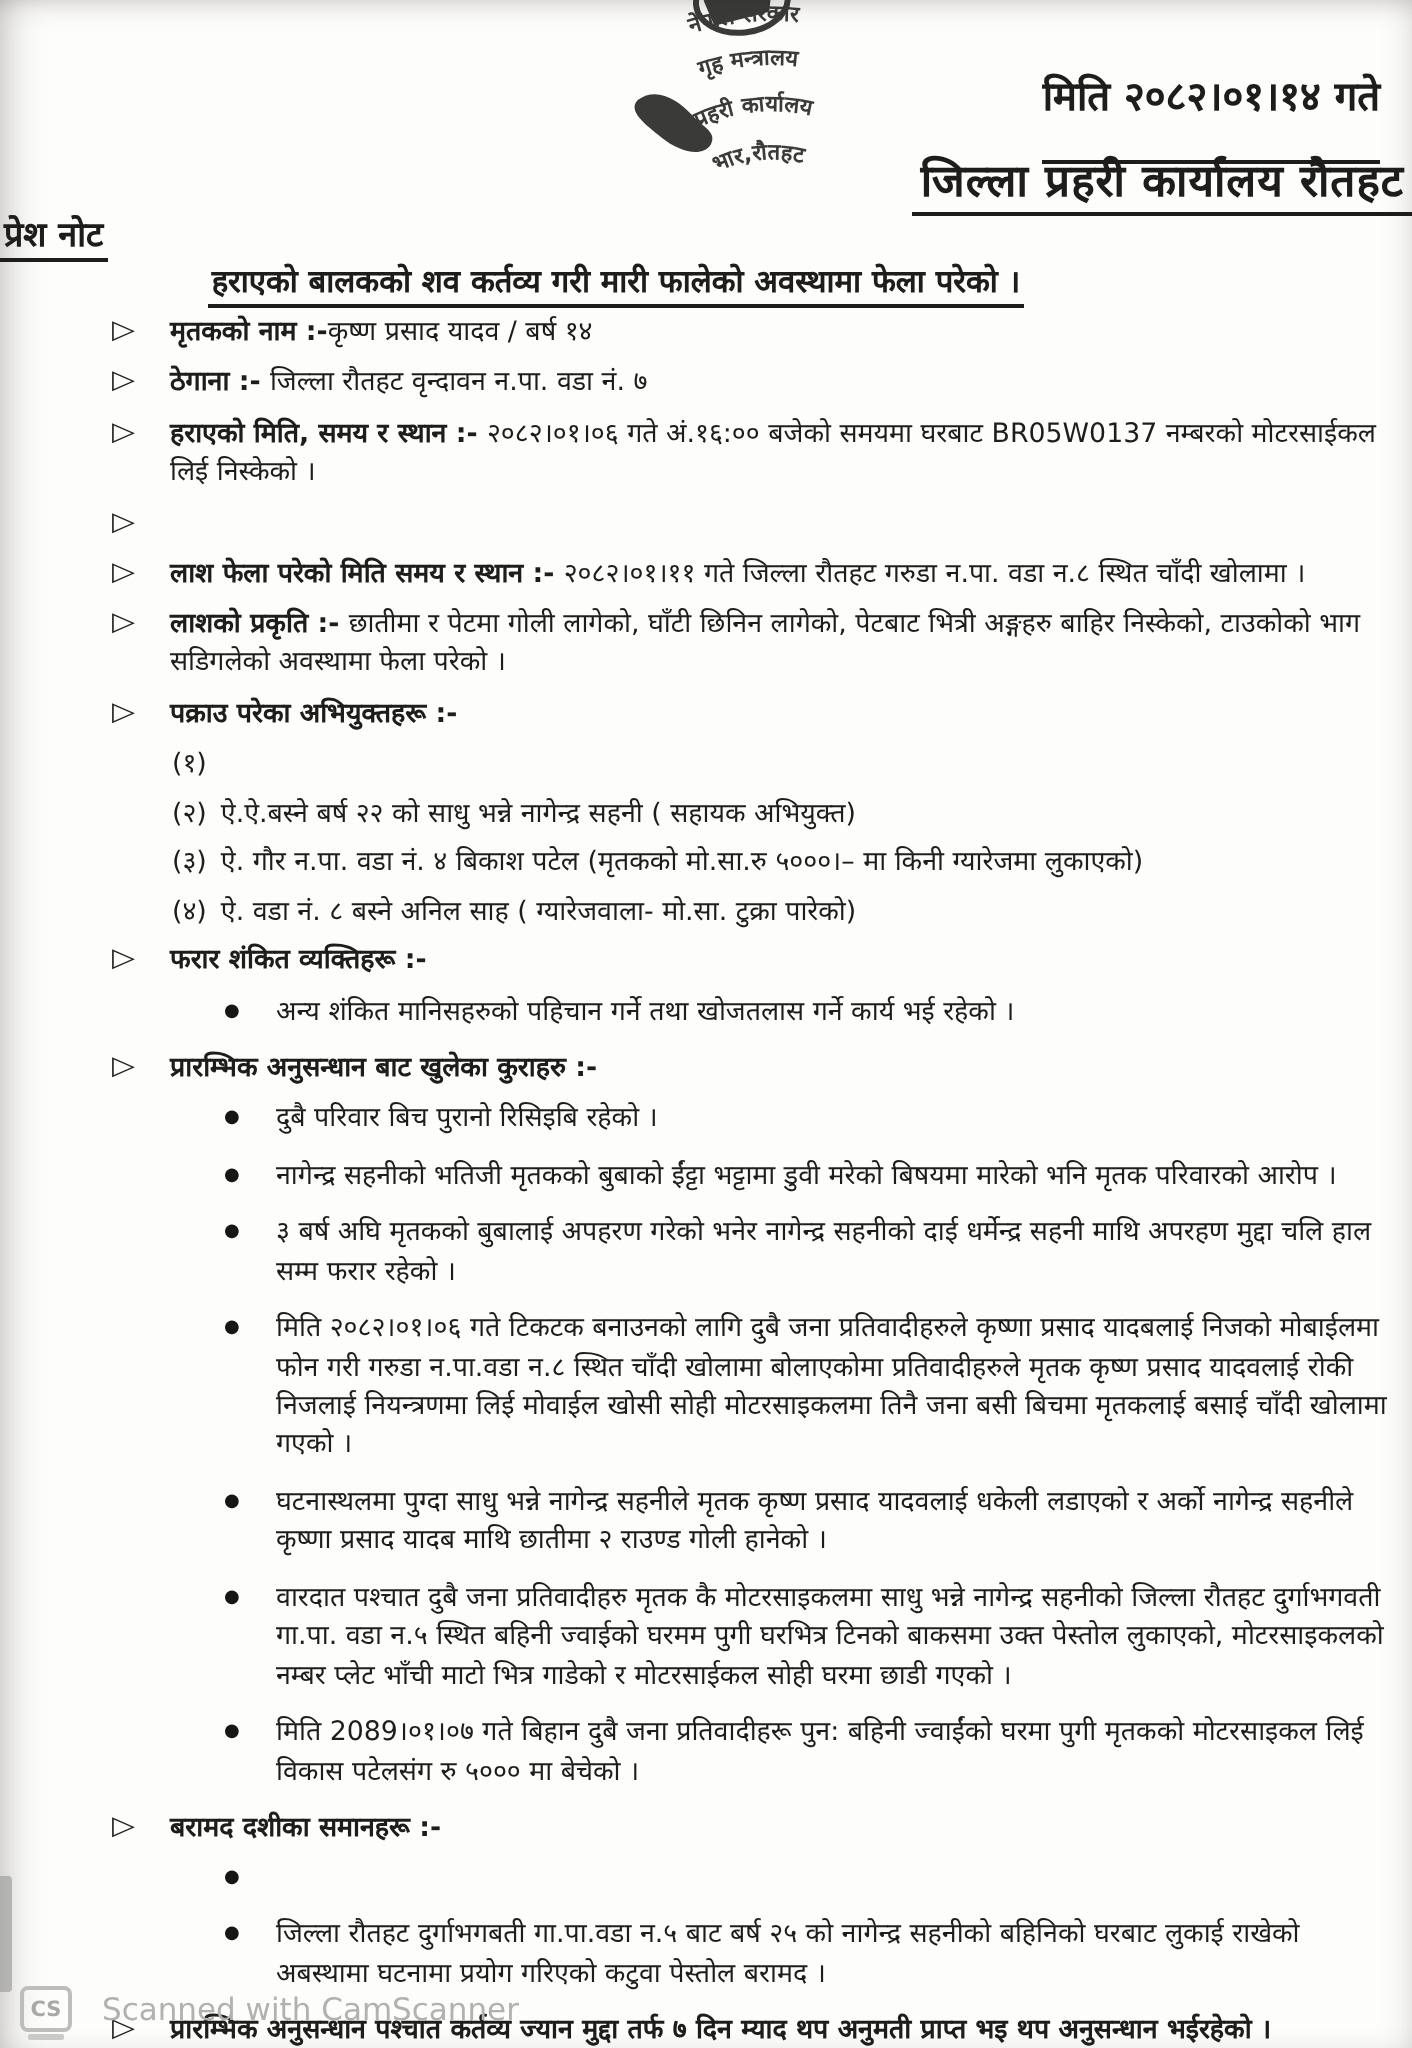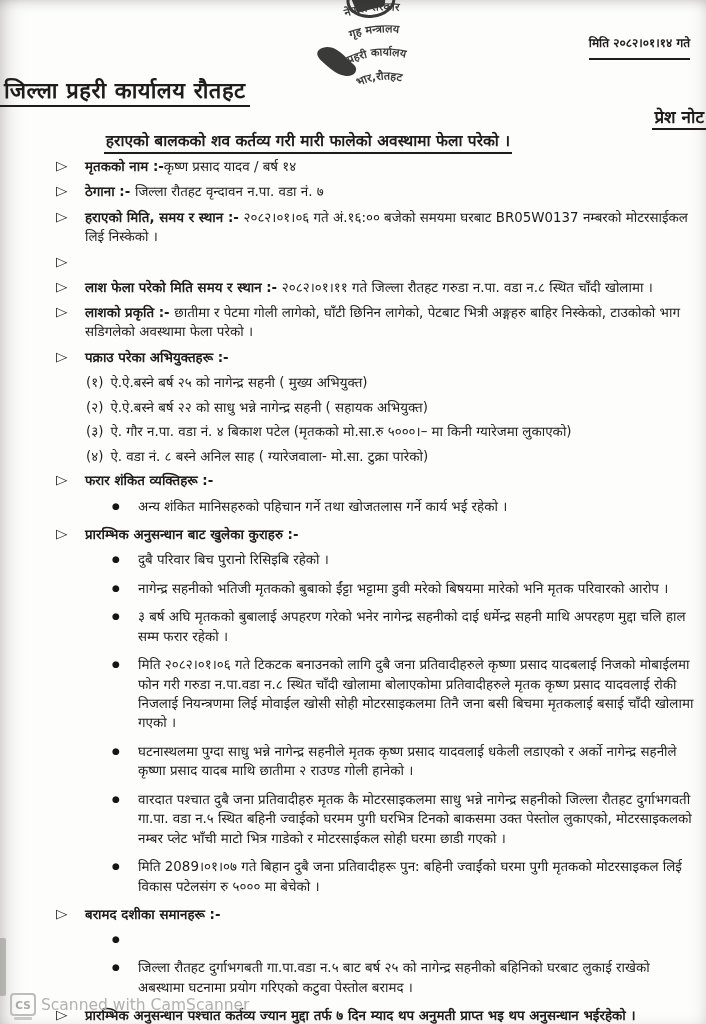--- a/index.html
+++ b/index.html
@@ -15,30 +15,30 @@
                inset -10px 0 18px -12px rgba(60,55,50,.22),
                inset 0 10px 16px -12px rgba(60,55,50,.28);
   }
   .scan-smudge{
     position:absolute;left:0;bottom:28px;width:6px;height:58px;
     background:#9b9b98;opacity:.65;border-radius:0 2px 2px 0;
   }
   
   .date-line{
     position:absolute;top:34px;right:16px;
-    font-size:12px;font-weight:700;
-    border-bottom:2px solid #1e1d1b;padding-bottom:7px;
+    font-size:20px;font-weight:700;
+    border-bottom:2px solid #1e1d1b;padding-bottom:19px;
   }
   .office-title{
-    position:absolute;top:74px;left:0;width:706px;text-align:left;
+    position:absolute;top:74px;left:0;width:706px;text-align:right;
     font-size:22px;font-weight:700;letter-spacing:.5px;
   }
   .office-title span{border-bottom:2.5px solid #1e1d1b;padding:0 4px 2px;}
   .doc-type{
-    position:absolute;top:105px;left:0;width:706px;text-align:right;
+    position:absolute;top:105px;left:0;width:706px;text-align:left;
     font-size:17px;font-weight:700;
   }
   .doc-type span{border-bottom:2px solid #1e1d1b;padding:0 2px 1px;}
   .headline{
     position:absolute;top:129px;left:0;width:616px;text-align:center;
     font-size:15.5px;font-weight:700;
   }
   .headline span{border-bottom:2px solid #1e1d1b;padding:0 2px 2px;}
   
   .seal{
@@ -61,21 +61,21 @@
   }
   .row.numbered{padding-left:86px;margin-bottom:5px;}
   .row.numbered .marker{flex:0 0 auto;margin-right:7px;}
   .row.bullet{padding-left:112px;margin-bottom:9px;}
   .row.bullet .marker{
     width:26px;flex:0 0 26px;font-size:9px;line-height:19px;color:#161614;
   }
   
   .cs-footer{
     position:absolute;left:10px;bottom:8px;
-    display:flex;align-items:center;gap:5px;
+    display:flex;align-items:center;gap:15px;
     color:#b1b1af;font-size:15.5px;
   }
   .cs-badge{
     position:relative;width:22px;height:19px;
     border:2px solid #bdbdbb;border-radius:4px;
     color:#a8a8a6;font-size:10.5px;font-weight:700;
     display:grid;place-items:center;
   }
   .cs-badge::after{
     content:"";position:absolute;left:2px;right:2px;bottom:-6px;height:3px;
@@ -138,21 +138,20 @@
       <div class="row arrow">
         <span class="marker">▷</span>
         <span class="txt"><span class="lbl">लाशको प्रकृति :- </span>छातीमा र पेटमा गोली लागेको, घाँटी छिनिन लागेको, पेटबाट भित्री अङ्गहरु बाहिर निस्केको, टाउकोको भाग सडिगलेको अवस्थामा फेला परेको ।</span>
       </div>
       <div class="row arrow">
         <span class="marker">▷</span>
         <span class="txt"><span class="lbl">पक्राउ परेका अभियुक्तहरू :-</span></span>
       </div>
       <div class="row numbered">
         <span class="marker">(१)</span>
-        <span class="txt">ऐ.ऐ.बस्ने बर्ष २५ को नागेन्द्र सहनी ( मुख्य अभियुक्त)</span>
       </div>
       <div class="row numbered">
         <span class="marker">(२)</span>
         <span class="txt">ऐ.ऐ.बस्ने बर्ष २२ को साधु भन्ने नागेन्द्र सहनी ( सहायक अभियुक्त)</span>
       </div>
       <div class="row numbered">
         <span class="marker">(३)</span>
         <span class="txt">ऐ. गौर न.पा. वडा नं. ४ बिकाश पटेल (मृतकको मो.सा.रु ५०००।– मा किनी ग्यारेजमा लुकाएको)</span>
       </div>
       <div class="row numbered">

